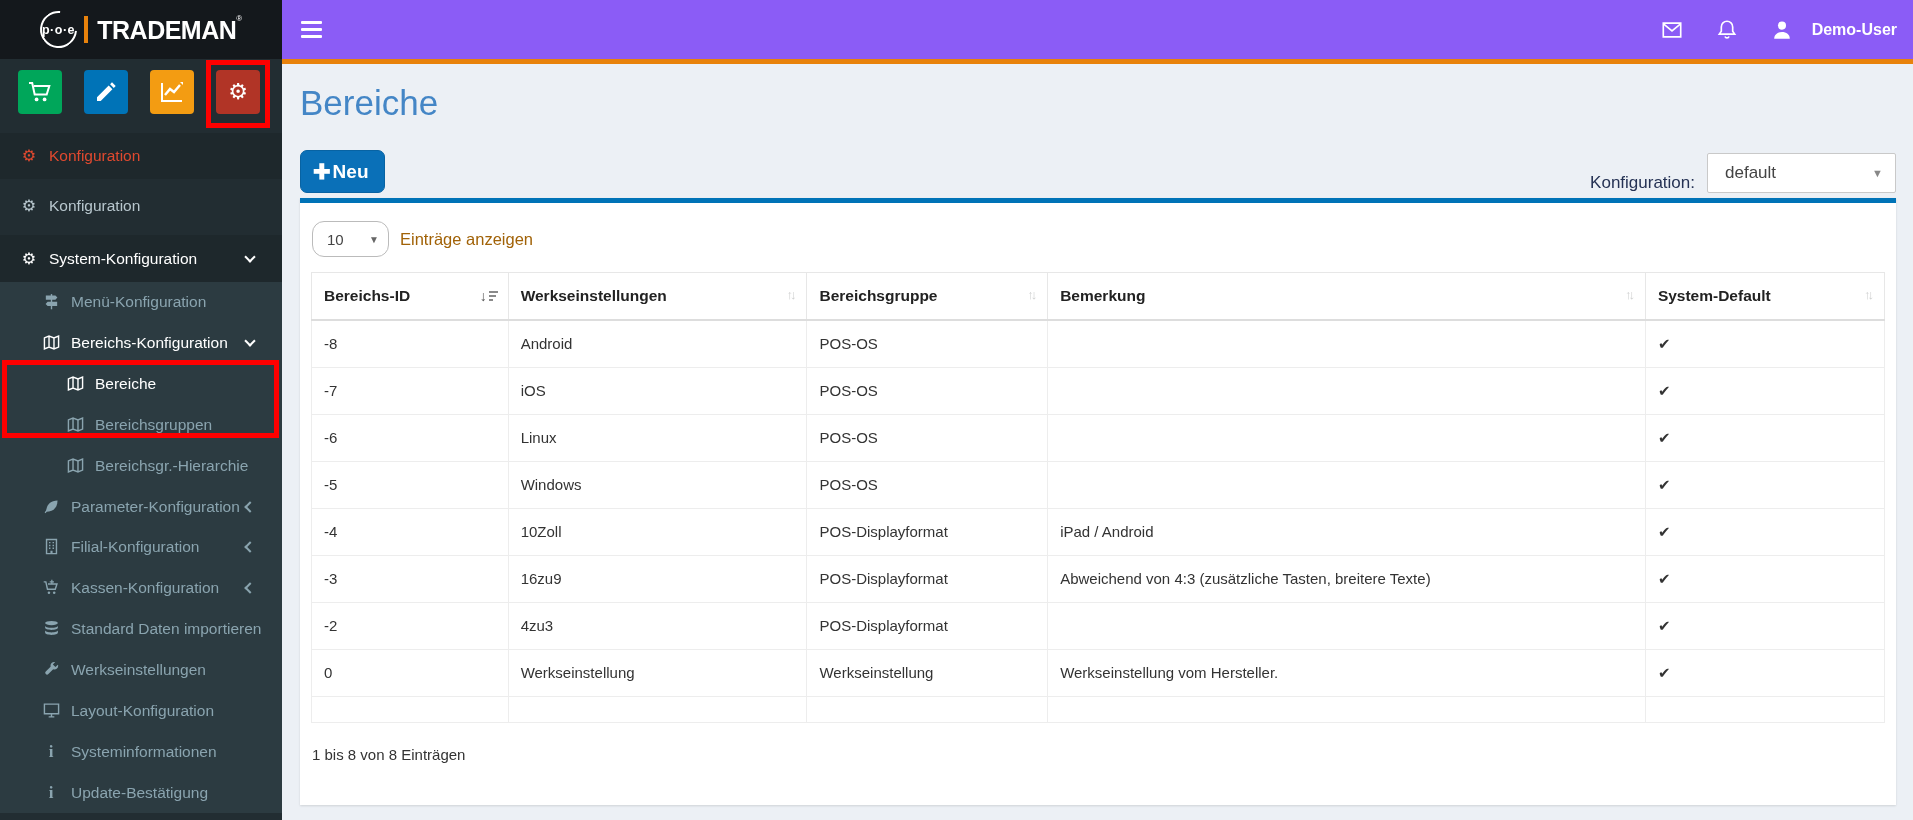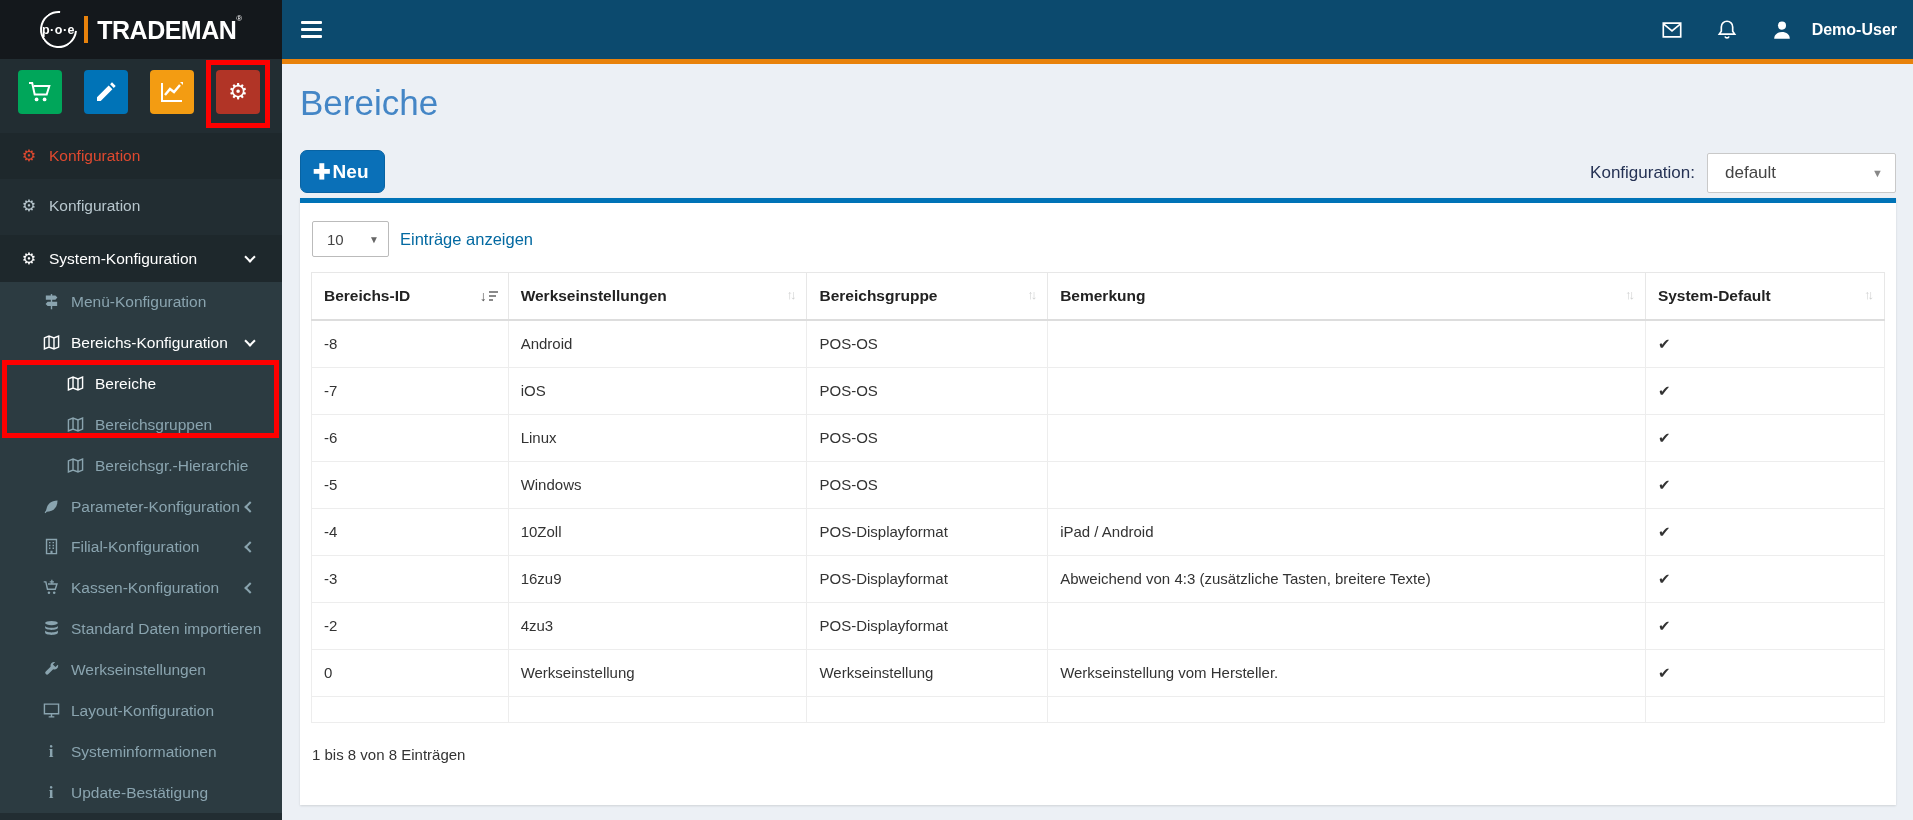--- a/index.html
+++ b/index.html
@@ -32,45 +32,45 @@
   .subwrap .sitem { flex:1; }
   .lvl1 { padding-left:38px; }
   .lvl2 { padding-left:62px; }
   .bright { color:#fff; }
   .chev { width:8px; height:8px; border:solid 2px currentColor; border-width:0 2px 2px 0; margin-left:auto; margin-right:28px; flex:none; }
   .chev.down { transform:rotate(45deg); margin-top:-4px; }
   .chev.left { transform:rotate(135deg); }
   .gear { font-size:17px; }
 
   
-  .topbar { position:absolute; left:282px; top:0; right:0; height:59px; background:#0c4a6e; display:flex; align-items:center; }
+  .topbar { position:absolute; left:282px; top:0; right:0; height:59px; background:#8b5cf6; display:flex; align-items:center; }
   .hamburger { margin-left:19px; width:42px; height:40px; display:flex; flex-direction:column; justify-content:center; gap:4px; cursor:pointer; }
   .hamburger i { display:block; width:21px; height:3px; background:#fff; border-radius:1px; }
   .tb-right { margin-left:auto; display:flex; align-items:center; gap:0; padding-right:16px; }
   .tb-ic { width:55px; height:59px; display:flex; align-items:center; justify-content:center; cursor:pointer; }
   .tb-ic svg { width:22px; height:22px; }
   .tb-user { color:#fff; font-size:16px; font-weight:700; margin-left:2px; cursor:pointer; }
   .orange-line { position:absolute; left:282px; top:59px; right:0; height:5px; background:#e8820c; }
 
   
   .content { position:absolute; left:282px; top:64px; right:0; bottom:0; padding:10px 17px 0 18px; }
   .page-title { color:#4486c6; font-size:35px; font-weight:400; margin-top:9px; }
   .ctl-row { display:flex; align-items:flex-end; margin-top:27px; height:43px; }
   .btn-neu { height:43px; padding:0 15px 0 12px; background:#0a70b8; border:1px solid #0863a3; border-radius:7px; color:#fff; font-weight:700; font-size:19px; display:flex; align-items:center; cursor:pointer; }
   .btn-neu .plus { font-size:21px; font-weight:700; margin-right:2px; }
-  .cfg { margin-left:auto; display:flex; align-items:center; }
+  .cfg { margin-left:auto; display:flex; align-items:flex-end; }
   .cfg-label { font-size:17px; color:#253254; margin-right:12px; }
   .cfg-select { position:relative; width:189px; height:40px; background:#fff; border:1px solid #c9c9c9; border-radius:2px; display:flex; align-items:center; padding-left:17px; font-size:17px; color:#444; cursor:pointer; }
   .cfg-select .caret { position:absolute; right:12px; color:#888; font-size:11px; }
 
   .panel { margin-top:5px; background:#fff; border-top:5px solid #0073b7; box-shadow:0 1px 2px rgba(0,0,0,.12); padding:13px 11px 0 11px; height:607px; position:relative; }
   .len-row { display:flex; align-items:center; margin:5px 0 15px 1px; }
-  .len-select { position:relative; width:77px; height:36px; background:#fff; border:1px solid #bbb; border-radius:2px; display:flex; align-items:center; padding-left:14px; font-size:15px; color:#444; cursor:pointer; }
+  .len-select { position:relative; width:77px; height:36px; background:#fff; border:1px solid #bbb; border-radius:12px; display:flex; align-items:center; padding-left:14px; font-size:15px; color:#444; cursor:pointer; }
   .len-select .caret { position:absolute; right:9px; color:#666; font-size:10px; }
-  .len-label { font-size:16.5px; color:#0369a1; margin-left:11px; }
+  .len-label { font-size:16.5px; color:#a16207; margin-left:11px; }
 
   table.dt { width:100%; border-collapse:collapse; table-layout:fixed; }
   .dt th { text-align:left; font-size:15.5px; font-weight:700; color:#222; padding:14px 10px 14px 12px; border:1px solid #e7e7e7; border-bottom:2px solid #ddd; cursor:pointer; }
   .dt td { font-size:15px; color:#333; padding:13px 12px; border:1px solid #ededed; height:47px; }
   .dt tr.empty td { height:26px; padding:4px 12px; }
   .th-in { display:flex; }
   .sort-ud { margin-left:auto; color:#cfd0d0; font-size:13px; letter-spacing:-3px; font-weight:400; padding-right:3px; }
   .sort-amt { margin-left:auto; display:flex; align-items:center; gap:2px; }
   .sort-amt .ar { color:#555; font-size:14px; font-weight:700; }
   .sort-amt .bars { display:flex; flex-direction:column; gap:2px; }

